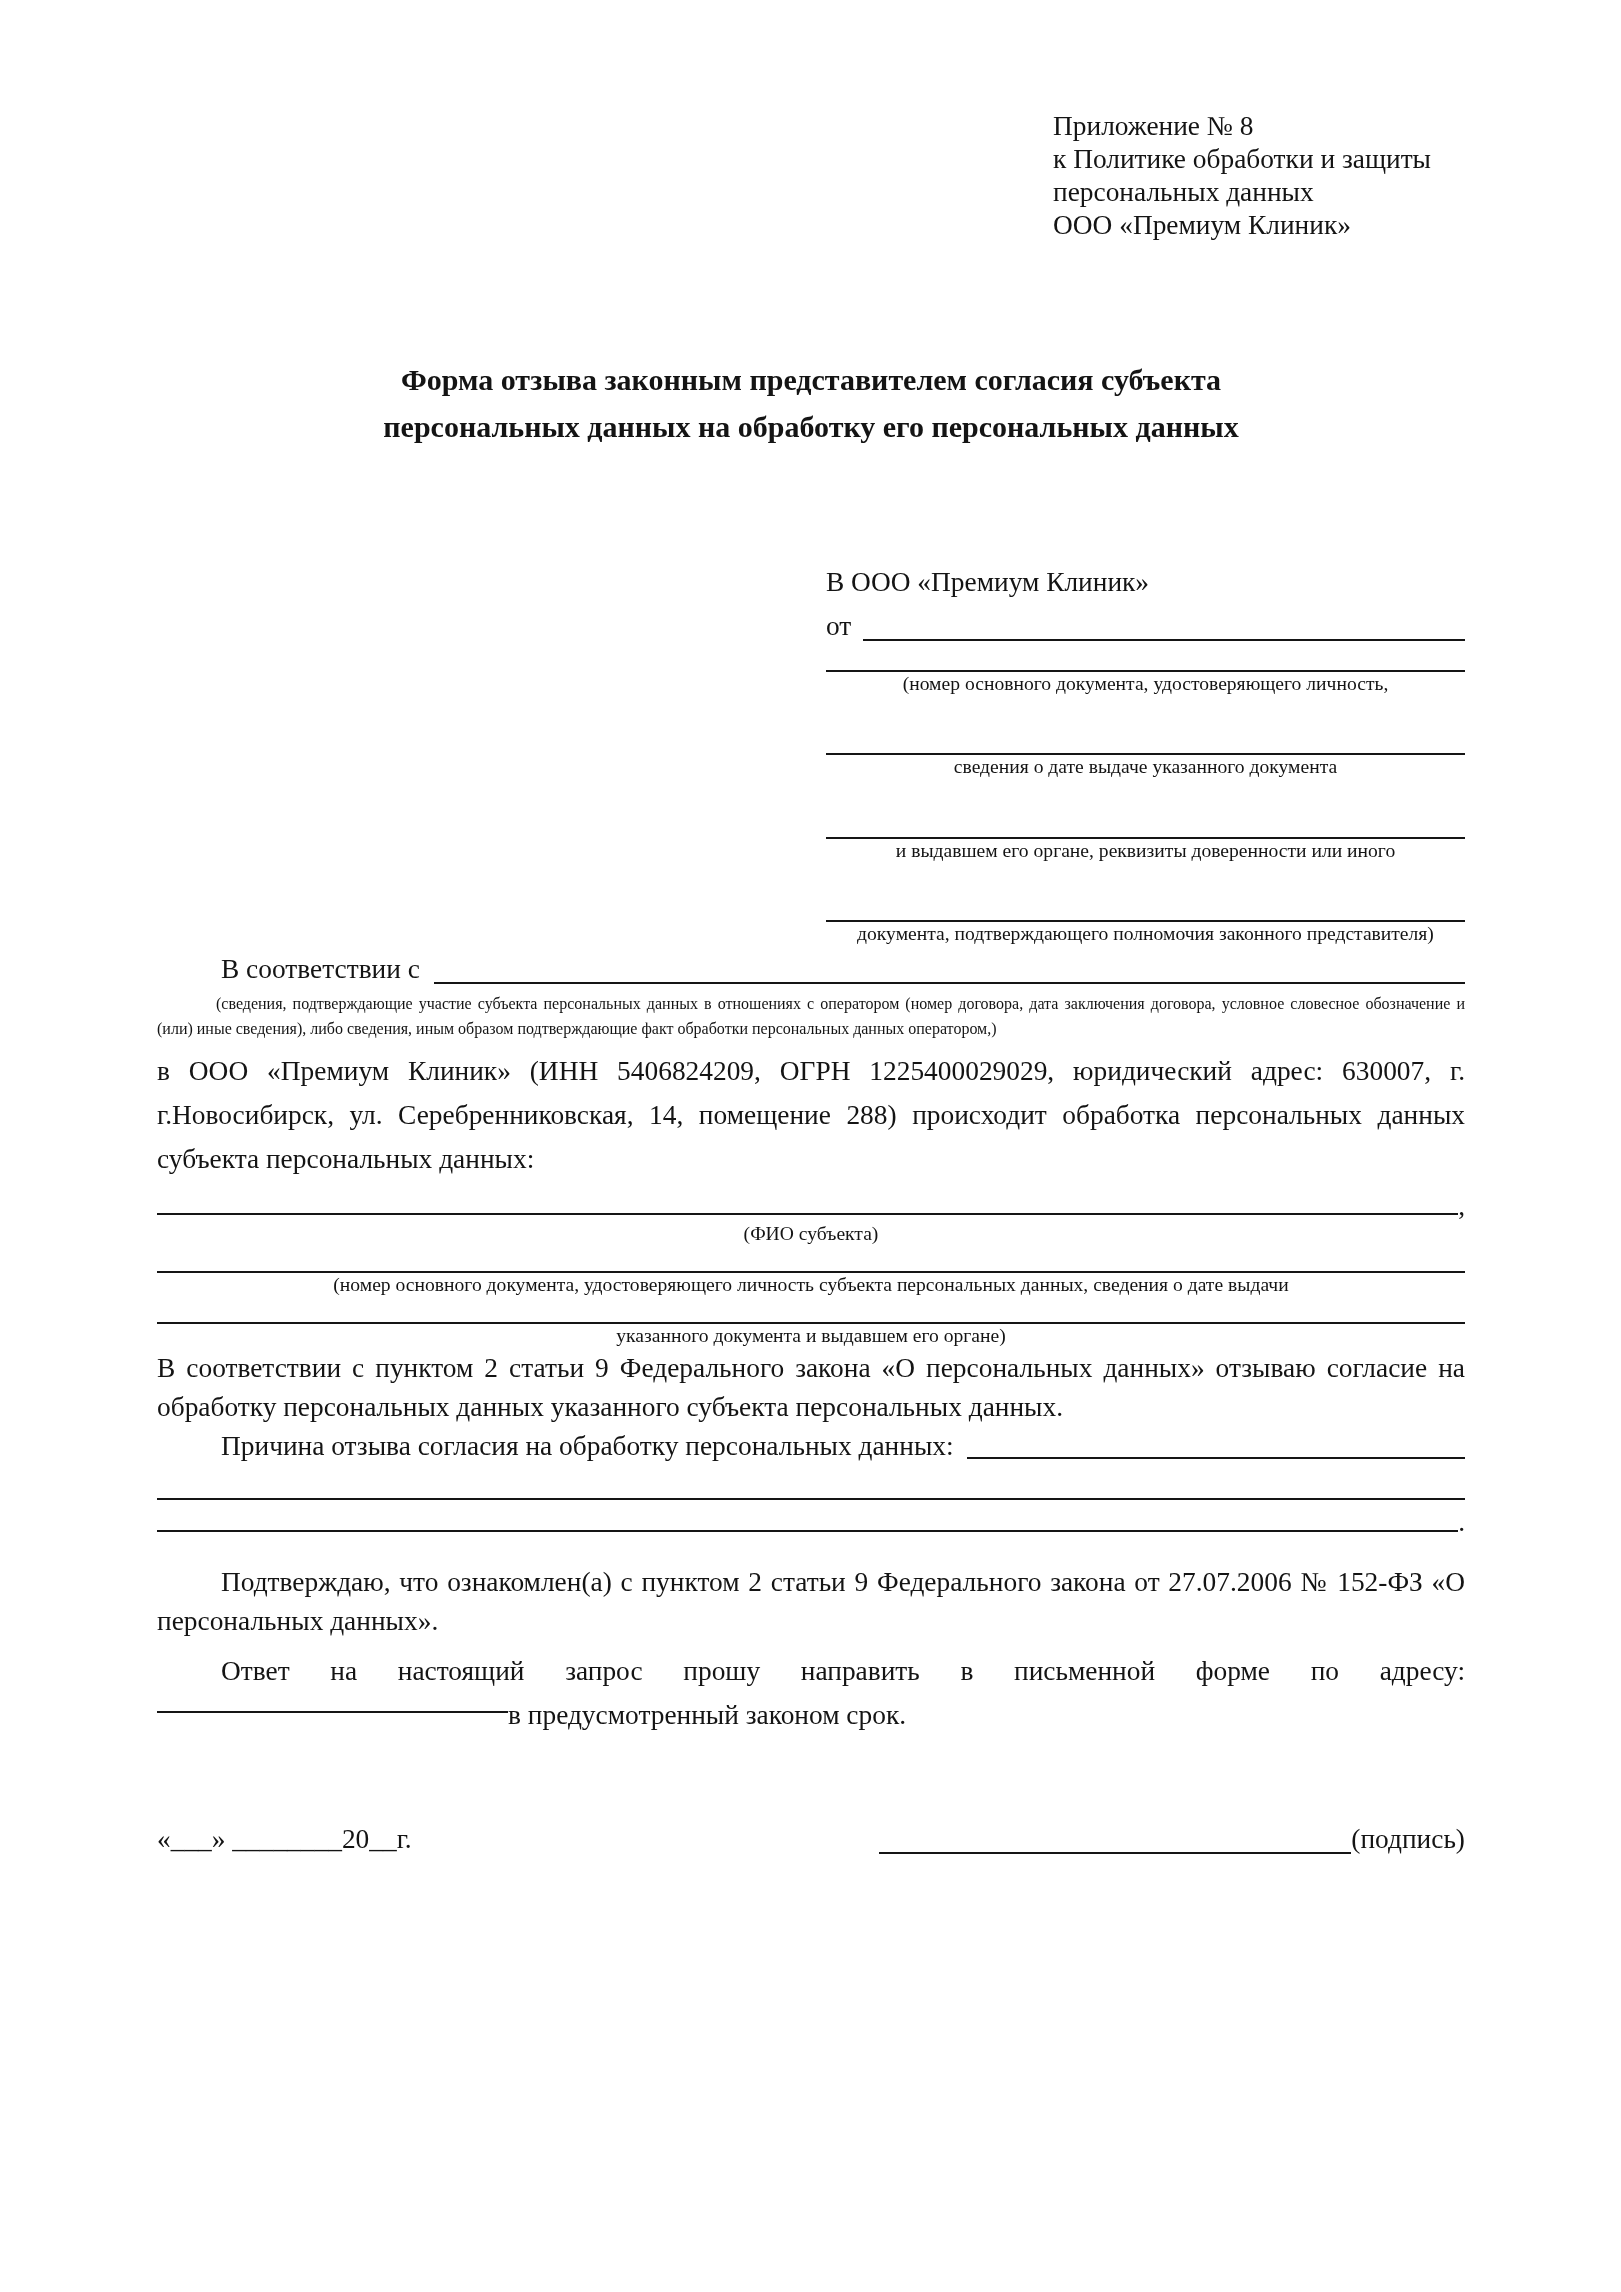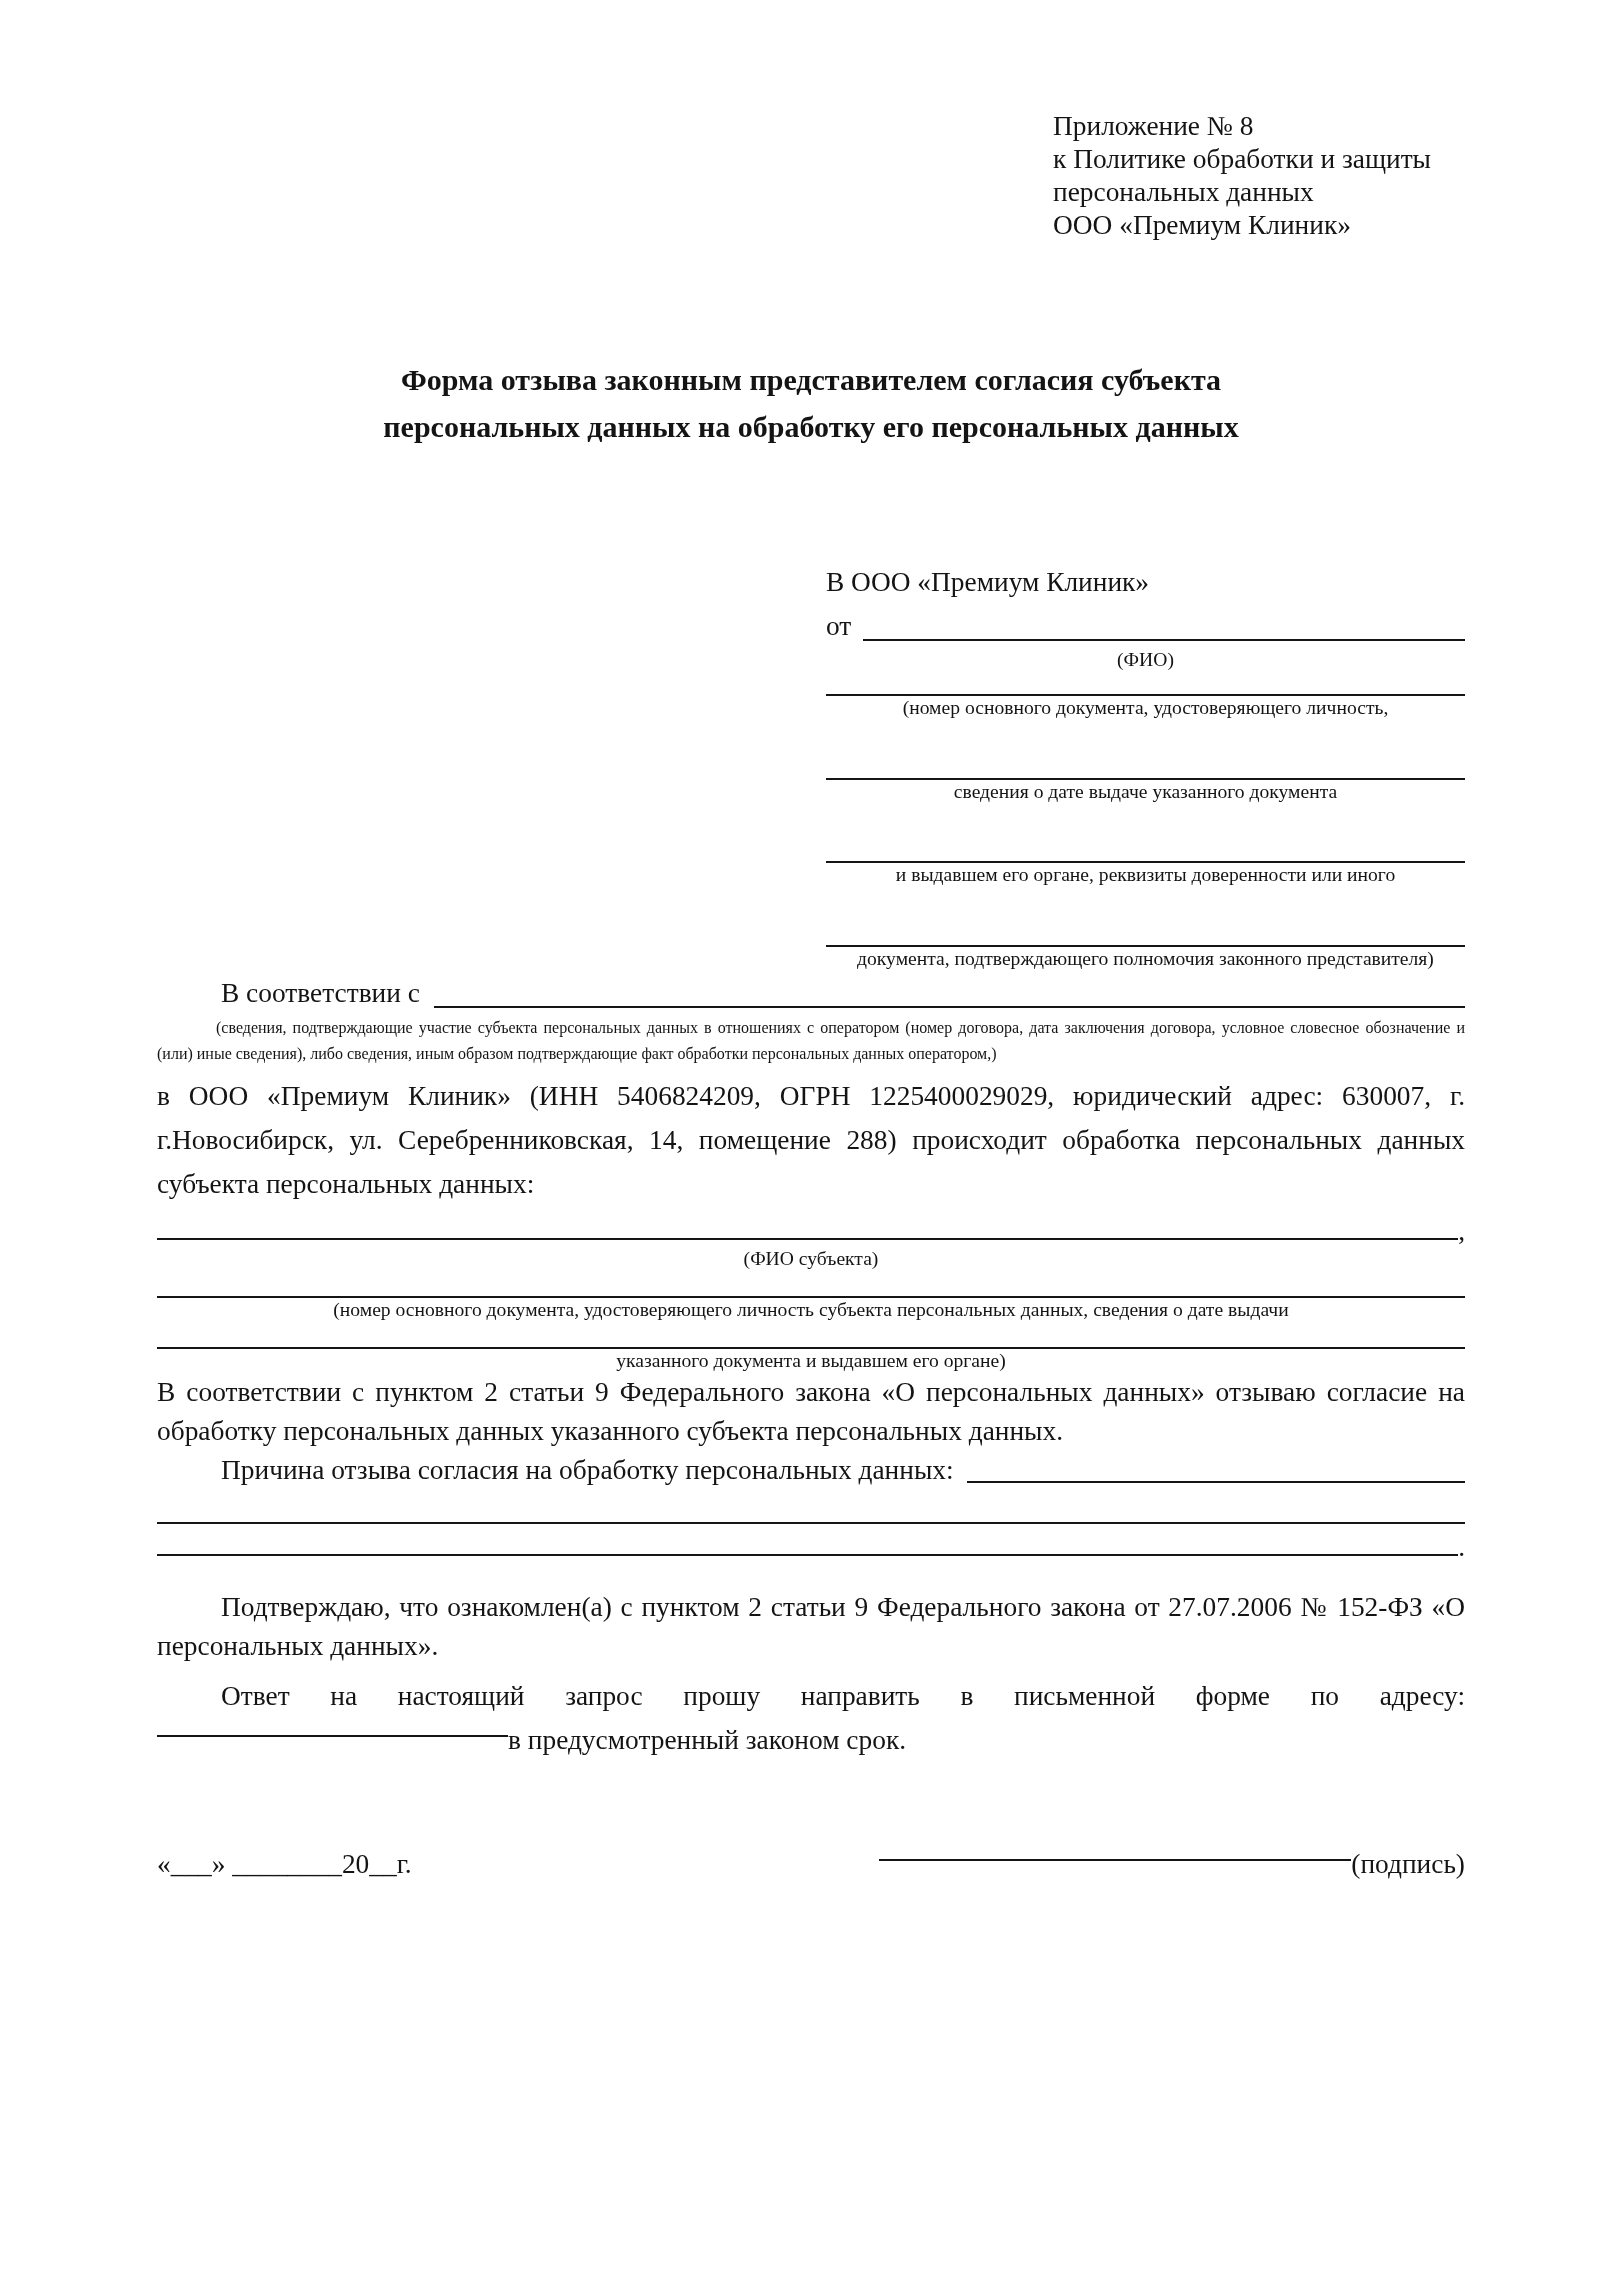--- a/index.html
+++ b/index.html
@@ -111,21 +111,21 @@
   }
 
   
   .footer-row {
     margin-top: 80px;
     display: flex;
     justify-content: space-between;
     align-items: flex-end;
     line-height: 44px;
   }
-  .sig-group { display: flex; align-items: center; }
+  .sig-group { display: flex; align-items: flex-end; }
   .sig-rule {
     width: 472px;
     height: 0;
     border-bottom: 2px solid #151515;
     margin-bottom: 6.9px;
   }
 </style>
 </head>
 <body>
 
@@ -142,21 +142,20 @@
     <div>Форма отзыва законным представителем согласия субъекта</div>
     <div>персональных данных на обработку его персональных данных</div>
   </div>
 
   <div class="addressee">
     <div>В ООО «Премиум Клиник»</div>
     <div class="fill-row">
       <span class="label">от</span>
       <span class="rule" style="margin-left:11.8px"></span>
     </div>
-    <div class="caption">(ФИО)</div>
 
     <div class="blank-line first-blank"></div>
     <div class="caption">(номер основного документа, удостоверяющего личность,</div>
 
     <div class="blank-line"></div>
     <div class="caption">сведения о дате выдаче указанного документа</div>
 
     <div class="blank-line"></div>
     <div class="caption">и выдавшем его органе, реквизиты доверенности или иного</div>
 

